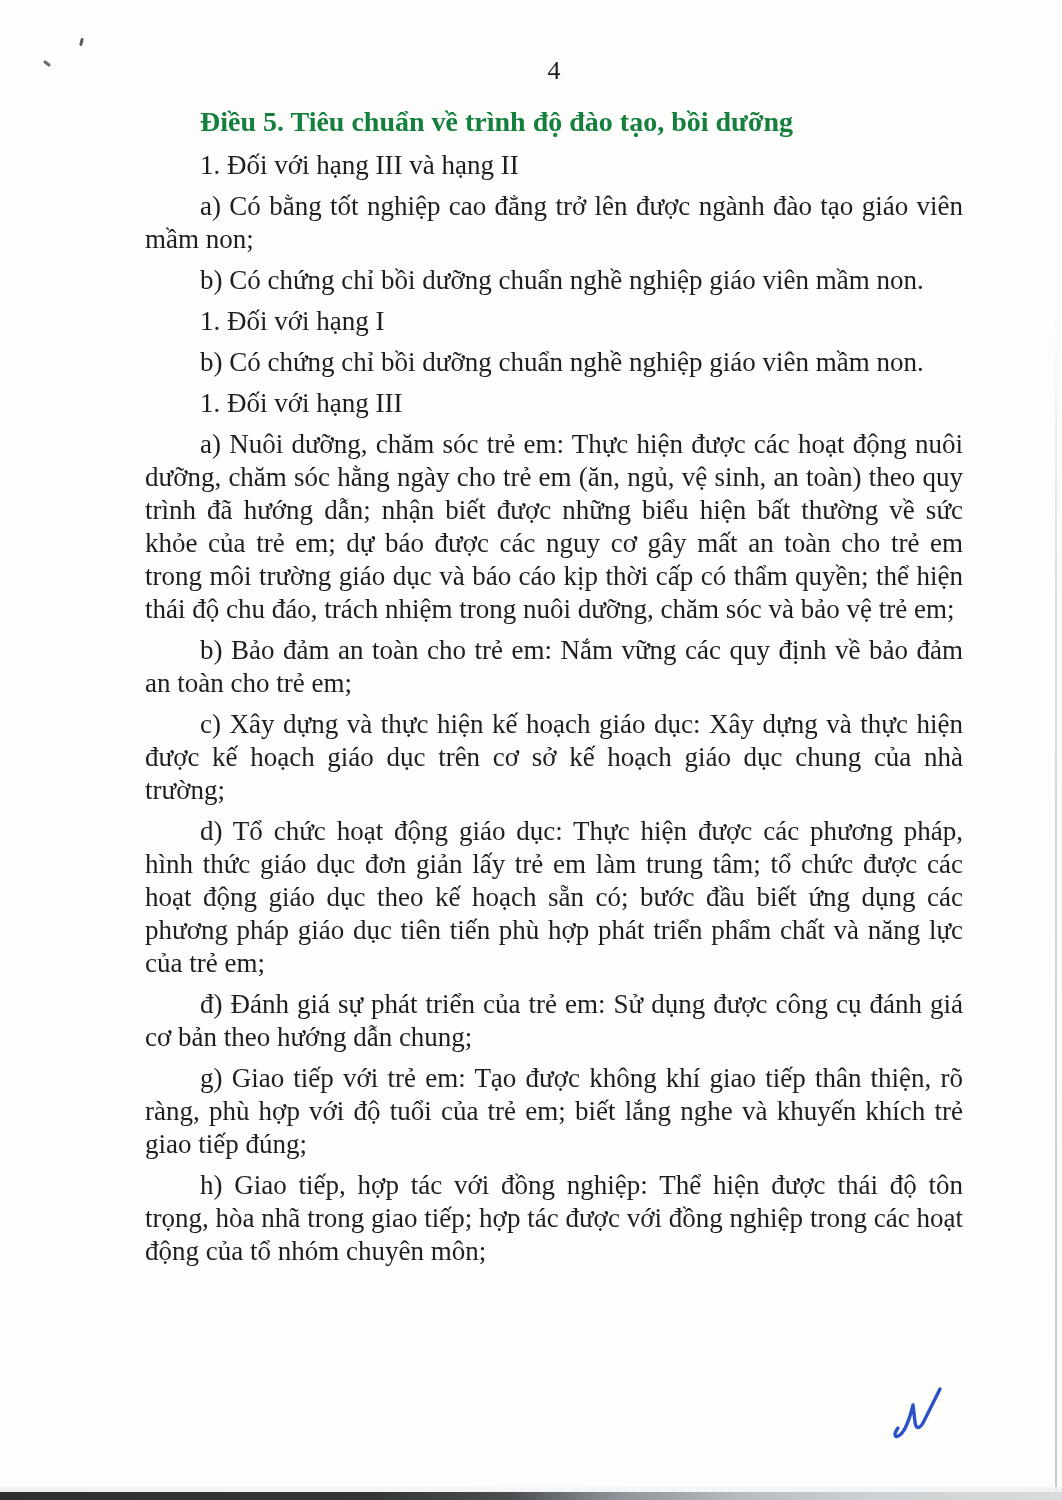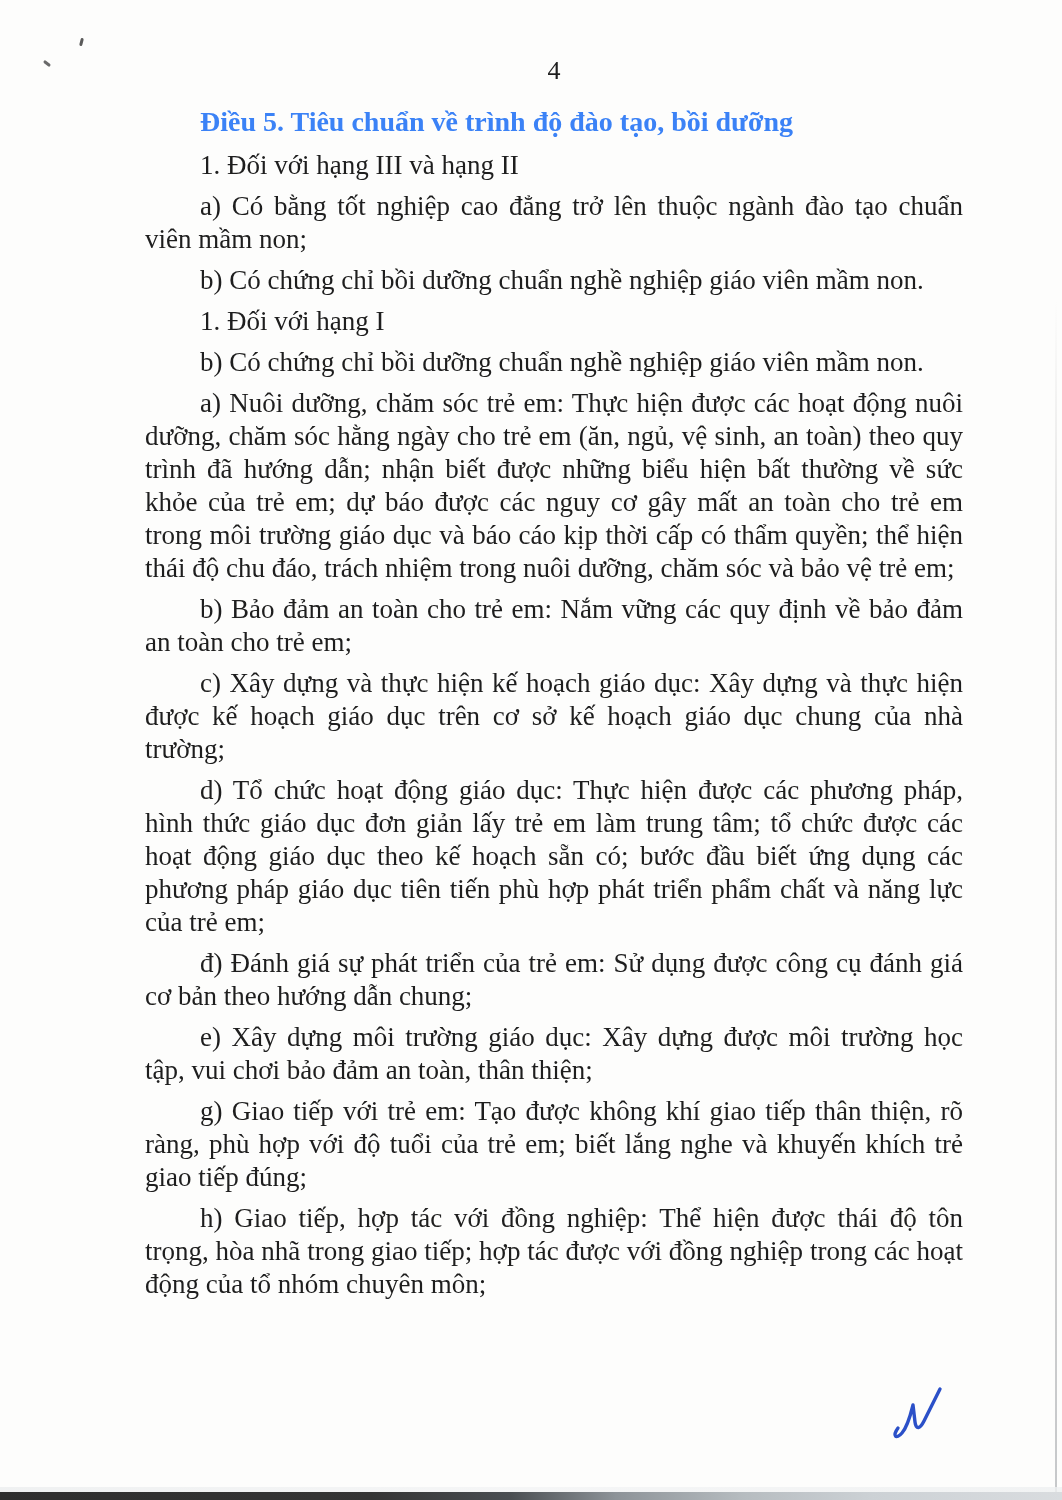--- a/index.html
+++ b/index.html
@@ -27,21 +27,21 @@
     font-size: 26px;
     line-height: 33px;
     margin: 0 0 18px 0;
   }
   h2.heading {
     font-size: 28px;
     line-height: 34px;
     font-weight: bold;
     margin: 2px 0 10px 0;
     text-indent: 55px;
-    color: #3b82f6;
+    color: #15803d;
   }
   p.para {
     font-size: 27px;
     line-height: 33px;
     margin: 0 0 8px 0;
     text-align: justify;
     text-indent: 55px;
   }
   .signature {
     position: absolute;
@@ -105,32 +105,32 @@
 
 <div class="page">
 
   <div class="content">
 
     <div class="pageno">4</div>
 
     <h2 class="heading">Điều 5. Tiêu chuẩn về trình độ đào tạo, bồi dưỡng</h2>
 
     <p class="para">1. Đối với hạng III và hạng II</p>
-    <p class="para">a) Có bằng tốt nghiệp cao đẳng trở lên thuộc ngành đào tạo chuẩn viên mầm non;</p>
+    <p class="para">a) Có bằng tốt nghiệp cao đẳng trở lên được ngành đào tạo giáo viên mầm non;</p>
     <p class="para">b) Có chứng chỉ bồi dưỡng chuẩn nghề nghiệp giáo viên mầm non.</p>
     <p class="para">1. Đối với hạng I</p>
     <p class="para">b) Có chứng chỉ bồi dưỡng chuẩn nghề nghiệp giáo viên mầm non.</p>
 
 
+    <p class="para">1. Đối với hạng III</p>
     <p class="para">a) Nuôi dưỡng, chăm sóc trẻ em: Thực hiện được các hoạt động nuôi dưỡng, chăm sóc hằng ngày cho trẻ em (ăn, ngủ, vệ sinh, an toàn) theo quy trình đã hướng dẫn; nhận biết được những biểu hiện bất thường về sức khỏe của trẻ em; dự báo được các nguy cơ gây mất an toàn cho trẻ em trong môi trường giáo dục và báo cáo kịp thời cấp có thẩm quyền; thể hiện thái độ chu đáo, trách nhiệm trong nuôi dưỡng, chăm sóc và bảo vệ trẻ em;</p>
     <p class="para">b) Bảo đảm an toàn cho trẻ em: Nắm vững các quy định về bảo đảm an toàn cho trẻ em;</p>
     <p class="para">c) Xây dựng và thực hiện kế hoạch giáo dục: Xây dựng và thực hiện được kế hoạch giáo dục trên cơ sở kế hoạch giáo dục chung của nhà trường;</p>
     <p class="para">d) Tổ chức hoạt động giáo dục: Thực hiện được các phương pháp, hình thức giáo dục đơn giản lấy trẻ em làm trung tâm; tổ chức được các hoạt động giáo dục theo kế hoạch sẵn có; bước đầu biết ứng dụng các phương pháp giáo dục tiên tiến phù hợp phát triển phẩm chất và năng lực của trẻ em;</p>
     <p class="para">đ) Đánh giá sự phát triển của trẻ em: Sử dụng được công cụ đánh giá cơ bản theo hướng dẫn chung;</p>
-    <p class="para">e) Xây dựng môi trường giáo dục: Xây dựng được môi trường học tập, vui chơi bảo đảm an toàn, thân thiện;</p>
     <p class="para">g) Giao tiếp với trẻ em: Tạo được không khí giao tiếp thân thiện, rõ ràng, phù hợp với độ tuổi của trẻ em; biết lắng nghe và khuyến khích trẻ giao tiếp đúng;</p>
     <p class="para">h) Giao tiếp, hợp tác với đồng nghiệp: Thể hiện được thái độ tôn trọng, hòa nhã trong giao tiếp; hợp tác được với đồng nghiệp trong các hoạt động của tổ nhóm chuyên môn;</p>
 
   </div>
 
   <div class="signature">
     <svg viewBox="0 0 62 62" xmlns="http://www.w3.org/2000/svg">
       <path d="M10 46 C4 54 8 58 14 51 C20 44 23 31 25 23 L27 40 C28 48 32 47 36 39 L52 7" fill="none" stroke="#2b50c8" stroke-width="3.4" stroke-linecap="round" stroke-linejoin="round"></path>
     </svg>
   </div>

